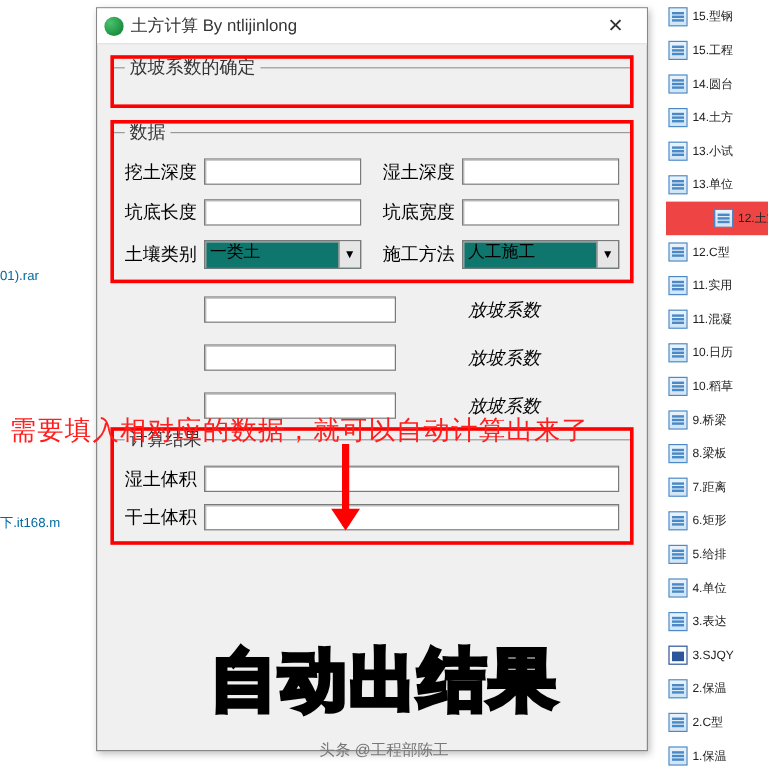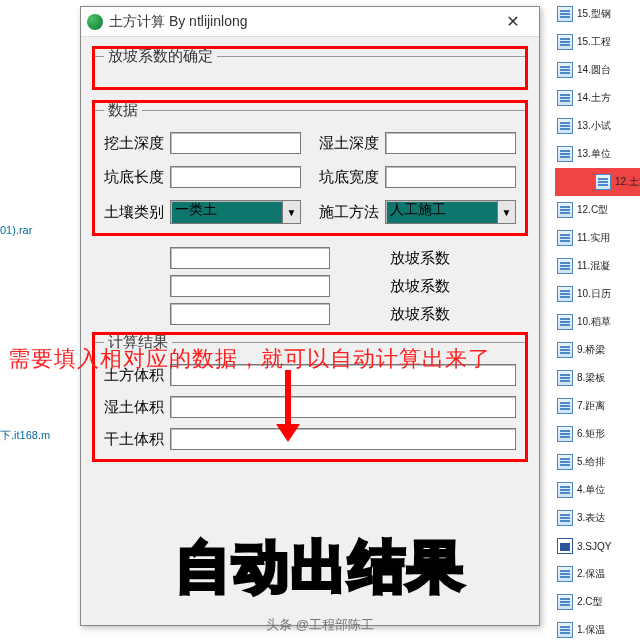--- a/index.html
+++ b/index.html
@@ -114,21 +114,21 @@
     height:24px; background:#0f766e; border:1px solid #7a7a7a;
     box-shadow: inset 1px 1px 0 #bbb;
     flex:1;
   }
   .combo span { flex:1; padding:0 4px; font-size:14px; }
   .combo .cbtn {
     width:18px; align-self:stretch; background:#e6e6e6;
     border-left:1px solid #7a7a7a;
     display:flex;align-items:center;justify-content:center;font-size:10px;
   }
-  .mid-rows { display:flex; flex-direction:column; align-items:center; gap:6px; margin:2px 0 8px; }
+  .mid-rows { display:flex; flex-direction:column; align-items:center; gap:18px; margin:2px 0 8px;font-style:italic; }
   .mid-rows .field { width: 280px; justify-content:flex-end; }
   .mid-rows .field label { margin-left:auto; }
   .mid-rows .txt { width:160px; flex:0 0 160px; }
   .annot {
     position:absolute;
     left: 0; top: 344px;
     width: 640px;
     text-align:left;
     padding-left:8px;
     color:#ff1d1d;
@@ -332,24 +332,20 @@
       <div class="field">
           <div class="txt"></div>
           <label>放坡系数</label>
         </div>
     </div>
 
     <fieldset class="hi-red">
       <legend>计算结果</legend>
       <div style="display:flex;flex-direction:column;gap:10px;">
         <div class="field">
-            <label>土方体积</label>
-            <div class="txt" style="flex:1"></div>
-          </div>
-        <div class="field">
             <label>湿土体积</label>
             <div class="txt" style="flex:1"></div>
           </div>
         <div class="field">
             <label>干土体积</label>
             <div class="txt" style="flex:1"></div>
           </div>
       </div>
     </fieldset>
 

